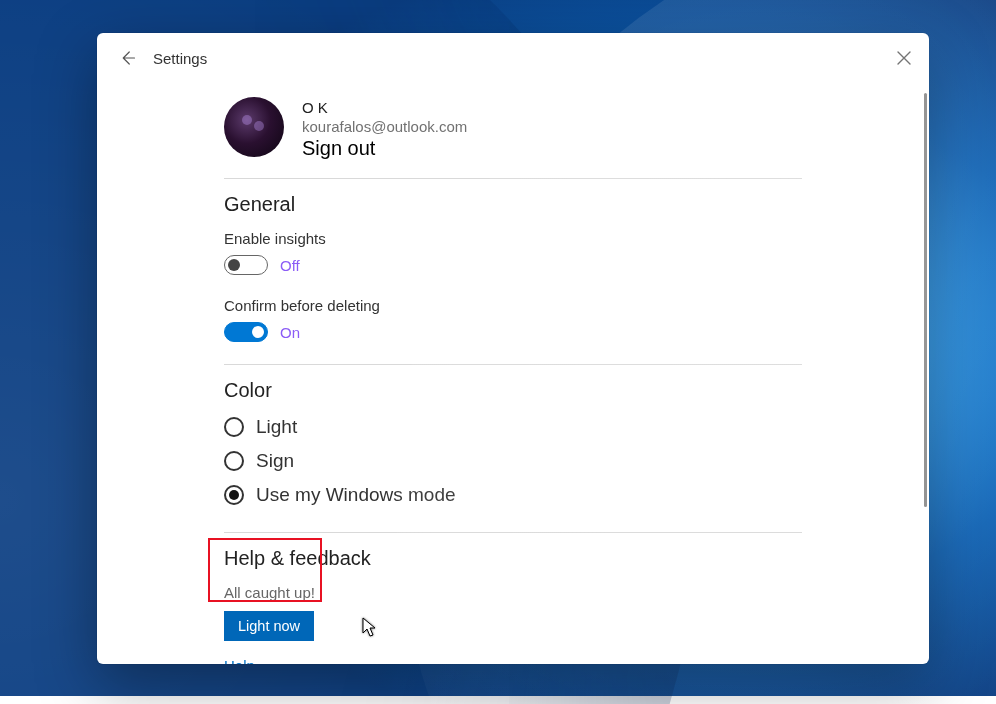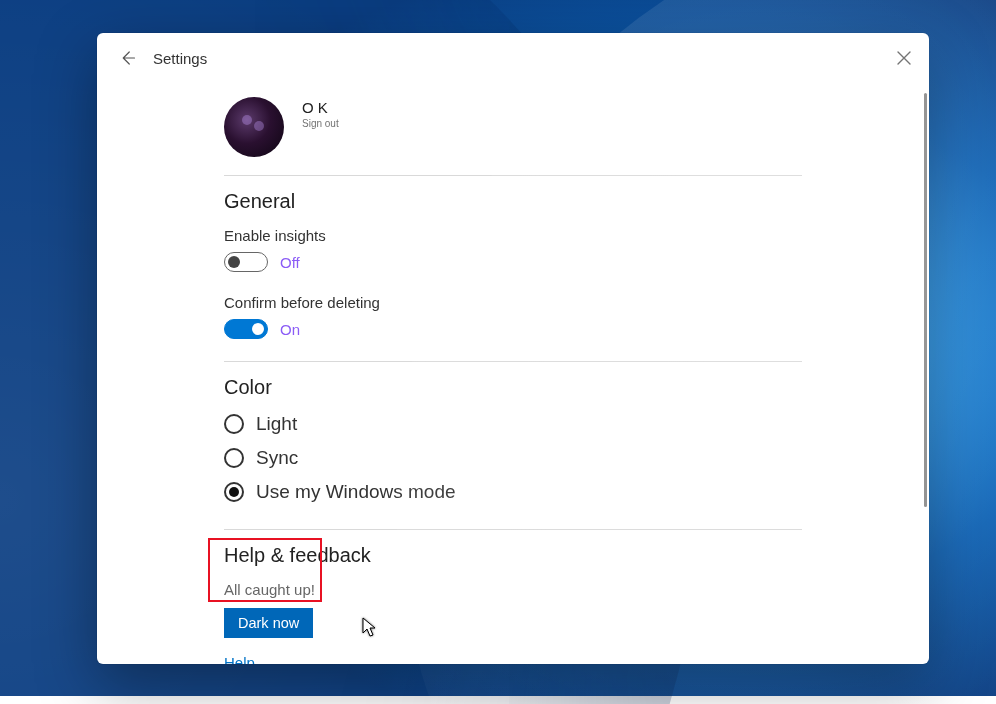--- a/index.html
+++ b/index.html
@@ -62,21 +62,21 @@
     position:relative;
   }
   .avatar::after{
     content:""; position:absolute; left:18px; top:18px; width:10px; height:10px;
     background:#c9a0ff; border-radius:50%; box-shadow: 12px 6px 0 0 #c9a0ff;
     opacity:0.35;
   }
   .acct-text { padding-top:2px; }
   .acct-name { font-size:15px; color:#222; }
   .acct-email { font-size:15px; color:#717171; margin-top:2px; }
-  .signout { font-size:10px; color:#737373; margin-top:2px; cursor:pointer; }
+  .signout { font-size:20px; color:#000000; margin-top:2px; cursor:pointer; }
 
   hr.sep { border:none; border-top:1px solid #d9d9d9; margin:0; }
 
   .section-title { font-size:20px; color:#222; margin: 14px 0 14px 0; font-weight:400;}
   .setting-label { font-size:15px; color:#333; margin-bottom:8px; }
   .toggle-row { display:flex; align-items:center; gap:12px; margin-bottom:22px; }
 
   .toggle {
     width:44px; height:20px; border-radius:20px; position:relative; cursor:pointer;
   }
@@ -133,20 +133,21 @@
     </div>
 
     <div class="body">
       <div class="scroll-area">
         <div class="content">
 
           <div class="account">
             <div class="avatar"></div>
             <div class="acct-text">
               <div class="acct-name">O K</div>
+              <div class="acct-email">kourafalos@outlook.com</div>
               <div class="signout">Sign out</div>
             </div>
           </div>
 
           <hr class="sep">
 
           <div class="section-title">General</div>
 
           <div class="setting-label">Enable insights</div>
           <div class="toggle-row">
@@ -167,32 +168,32 @@
           <hr class="sep">
 
           <div class="section-title">Color</div>
 
           <div class="radio-row">
             <div class="radio"></div>
             <div class="radio-label">Light</div>
           </div>
           <div class="radio-row">
             <div class="radio"></div>
-            <div class="radio-label">Sync</div>
+            <div class="radio-label">Sign</div>
           </div>
           <div class="radio-row" style="margin-bottom:26px">
             <div class="radio selected"></div>
             <div class="radio-label">Use my Windows mode</div>
           </div>
 
           <hr class="sep">
 
           <div class="section-title">Help &amp; feedback</div>
           <div class="help-status">All caught up!</div>
-          <button class="sync-btn">Dark now</button>
+          <button class="sync-btn">Light now</button>
           <a class="help-link">Help</a>
           
 
         </div>
       </div>
       <div class="scrollbar-track">
         <div class="scrollbar-thumb"></div>
       </div>
     </div>
 

